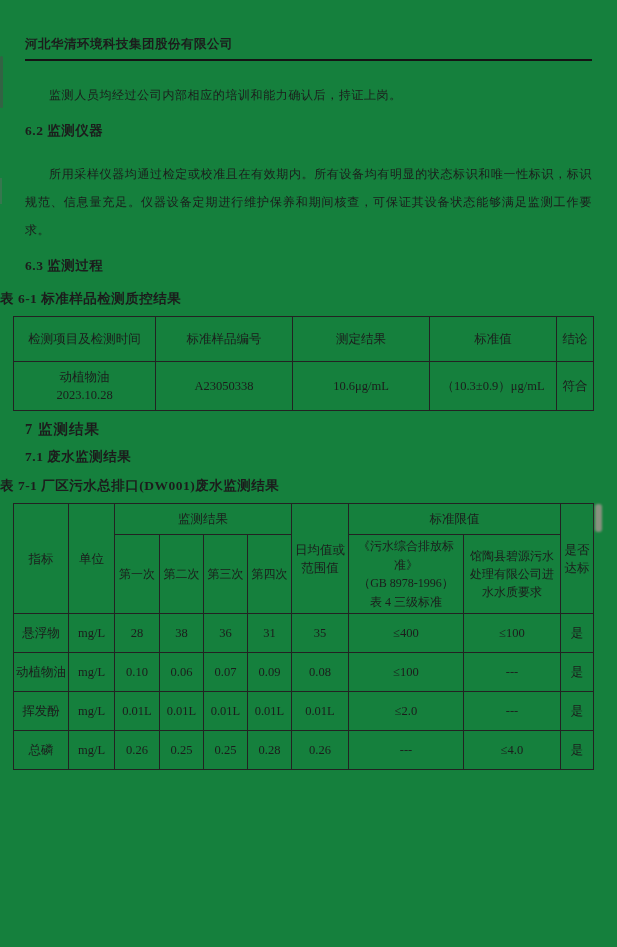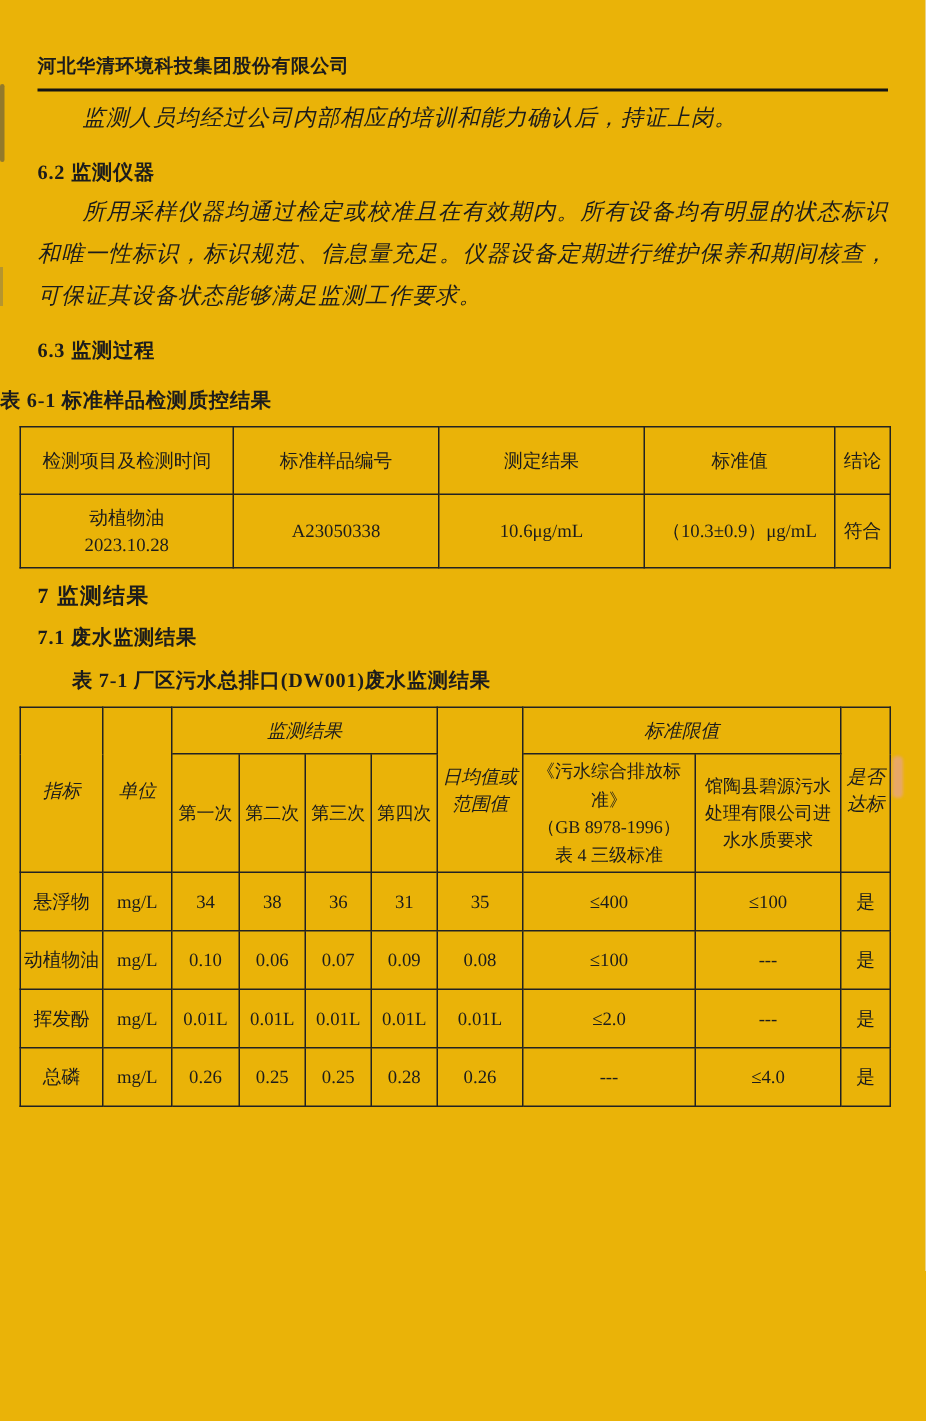--- a/index.html
+++ b/index.html
@@ -1,57 +1,57 @@
 <!DOCTYPE html>
 <html><head>
 <meta charset="utf-8">
 <style>
   html,body{margin:0;padding:0;background:#e9e9e7;}
   .page{
     position:relative;
     width:617px;height:947px;
     margin:0 auto;
-    background:#eab308;
+    background:#15803d;
     font-family:"Liberation Serif","DejaVu Serif",serif;
     color:#1c1c1c;
     overflow:hidden;
     box-sizing:border-box;
   }
   
   .doc-header{
     display:flex;justify-content:space-between;align-items:flex-end;
     margin:36px 25px 0 25px;
     font-size:12.5px;font-weight:bold;letter-spacing:.5px;
   }
   .header-rule{height:2px;background:#141414;margin:6px 25px 0 25px;}
   
   .h1{font-size:14.5px;font-weight:bold;margin:26px 25px 0 25px;letter-spacing:1px;}
   .h2{font-size:13.5px;font-weight:bold;margin:13px 25px 0 25px;letter-spacing:.5px;}
   .para{
-    font-size:15px;line-height:28px;
-    margin:4px 25px 0 25px;
-    text-indent:2em;text-align:justify;letter-spacing:.6px;font-style:italic;
+    font-size:12px;line-height:28px;
+    margin:20px 25px 0 25px;
+    text-indent:2em;text-align:justify;letter-spacing:.6px;
   }
   
   .tcaption{
     text-align:left;font-weight:bold;font-size:13.5px;
     margin-top:15px;letter-spacing:.5px;
   }
   
   table{border-collapse:collapse;table-layout:fixed;margin:8px 0 0 13px;width:580px;}
   td{
     border:1.5px solid #222;
     font-size:12.5px;text-align:center;vertical-align:middle;
     padding:2px 1px;word-break:break-all;line-height:1.45;
   }
   
   .t61 .hrow td{height:40px;}
   .t61 .drow td{height:44px;}
   
-  .t71 .hrow1 td{height:26px;font-style:italic;}
+  .t71 .hrow1 td{height:26px;}
   .t71 .hrow2 td{height:56px;font-size:12px;line-height:1.5;}
   .t71 .drow td{height:34px;}
   .gbcell div{line-height:1.55;}
   
   .edge-mark-a{position:absolute;left:0;top:56px;width:3px;height:52px;background:#4a4a48;opacity:.55;border-radius:2px;}
   .edge-mark-b{position:absolute;left:0;top:178px;width:2px;height:26px;background:#6a6a68;opacity:.4;}
   .pink-smudge{position:absolute;right:15px;top:504px;width:7px;height:28px;background:#e79fb5;opacity:.55;filter:blur(1px);border-radius:3px;}
 </style>
 </head>
 <body>
@@ -102,21 +102,21 @@
       <td>10.6μg/mL</td>
       <td>（10.3±0.9）μg/mL</td>
       <td>符合</td>
     </tr>
   </tbody>
     </table>
 
   <div class="h1" style="margin-top:9px;">7  监测结果</div>
   <div class="h2" style="margin-top:9px;">7.1  废水监测结果</div>
 
-  <div class="tcaption" style="margin-top:11px;padding-left:48px;">表 7-1  厂区污水总排口(DW001)废水监测结果</div>
+  <div class="tcaption" style="margin-top:11px;">表 7-1  厂区污水总排口(DW001)废水监测结果</div>
 
   <table class="t71">
     <colgroup>
       <col style="width:55px">
         <col style="width:46px">
       <col style="width:45px">
         <col style="width:44px">
         <col style="width:44px">
         <col style="width:44px">
       <col style="width:57px">
@@ -142,21 +142,21 @@
         <div>《污水综合排放标准》</div>
         <div>（GB 8978-1996）</div>
         <div>表 4  三级标准</div>
       </td>
       <td>馆陶县碧源污水处理有限公司进水水质要求</td>
     </tr>
 
     <tr class="drow">
       <td>悬浮物</td>
       <td>mg/L</td>
-      <td>34</td>
+      <td>28</td>
       <td>38</td>
       <td>36</td>
       <td>31</td>
       <td>35</td>
       <td>≤400</td>
       <td>≤100</td>
       <td>是</td>
     </tr>
     <tr class="drow">
       <td>动植物油</td>

